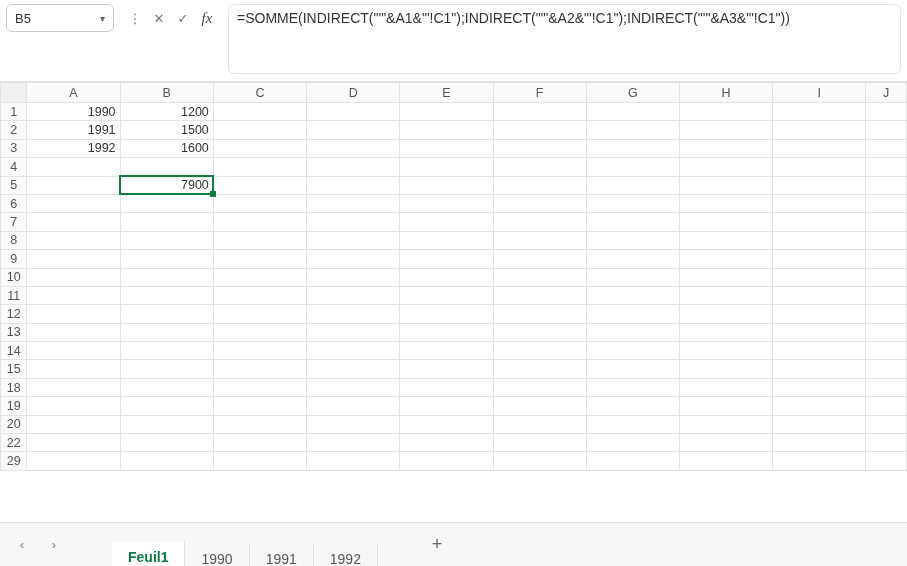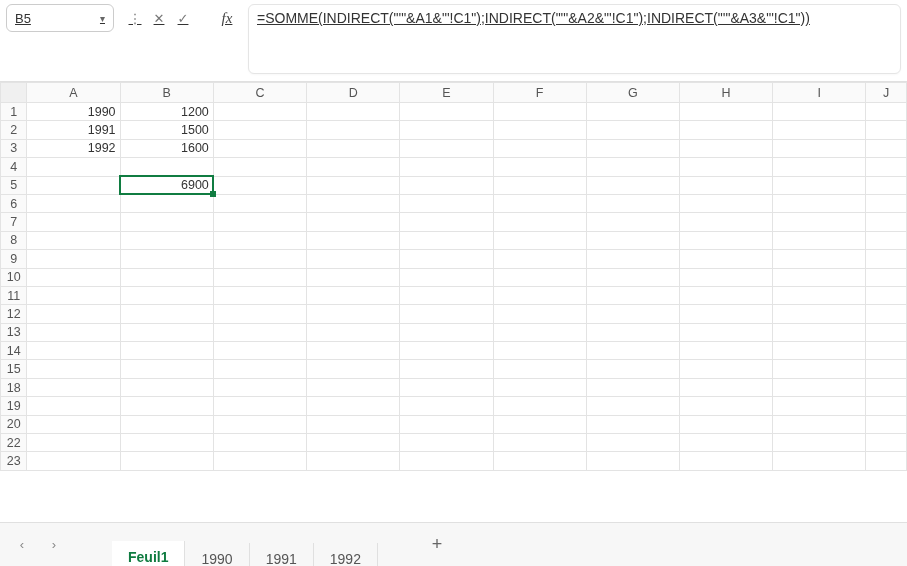--- a/index.html
+++ b/index.html
@@ -13,21 +13,20 @@
     color: #333;
   }
   .formula-bar {
     display: flex;
     align-items: flex-start;
     padding: 4px 6px;
     gap: 6px;
     border-bottom: 1px solid #e0e0e0;
     background: #fff;
     height: 82px;
-    text-decoration: underline;
   }
   .name-box {
     width: 108px;
     height: 28px;
     border: 1px solid #ccc;
     border-radius: 6px;
     display: flex;
     align-items: center;
     padding: 0 8px;
     font-size: 13px;
@@ -45,21 +44,21 @@
   .fb-btn {
     width: 22px;
     height: 22px;
     display: flex;
     align-items: center;
     justify-content: center;
     color: #777;
     border-radius: 4px;
     font-size: 13px;
   }
-  .fb-btn.fx { font-style: italic; font-family: 'Times New Roman', serif; color: #444; font-size: 15px; margin-left: 20px; }
+  .fb-btn.fx { font-style: italic; font-family: 'Times New Roman', serif; color: #444; font-size: 15px; }
   .formula-input {
     flex: 1;
     min-height: 70px;
     border: 1px solid #e5e5e5;
     border-radius: 6px;
     padding: 5px 8px;
     font-size: 14px;
     background: #fff;
     color: #333;
     box-shadow: 0 1px 2px rgba(0,0,0,0.03);
@@ -231,21 +230,21 @@
           <td class="col-E"></td>
           <td class="col-F dashed-right"></td>
           <td class="col-G"></td>
           <td class="col-H"></td>
           <td class="col-I"></td>
           <td class="col-J"></td>
         </tr>
         <tr>
           <th class="rowhdr">5</th>
           <td class="col-A"></td>
-          <td class="col-B sel">6900</td>
+          <td class="col-B sel">7900</td>
           <td class="col-C"></td>
           <td class="col-D"></td>
           <td class="col-E"></td>
           <td class="col-F dashed-right"></td>
           <td class="col-G"></td>
           <td class="col-H"></td>
           <td class="col-I"></td>
           <td class="col-J"></td>
         </tr>
         <tr>
@@ -424,21 +423,21 @@
           <td class="col-C"></td>
           <td class="col-D"></td>
           <td class="col-E"></td>
           <td class="col-F dashed-right"></td>
           <td class="col-G"></td>
           <td class="col-H"></td>
           <td class="col-I"></td>
           <td class="col-J"></td>
         </tr>
         <tr>
-          <th class="rowhdr">23</th>
+          <th class="rowhdr">29</th>
           <td class="col-A"></td>
           <td class="col-B"></td>
           <td class="col-C"></td>
           <td class="col-D"></td>
           <td class="col-E"></td>
           <td class="col-F dashed-right"></td>
           <td class="col-G"></td>
           <td class="col-H"></td>
           <td class="col-I"></td>
           <td class="col-J"></td>

